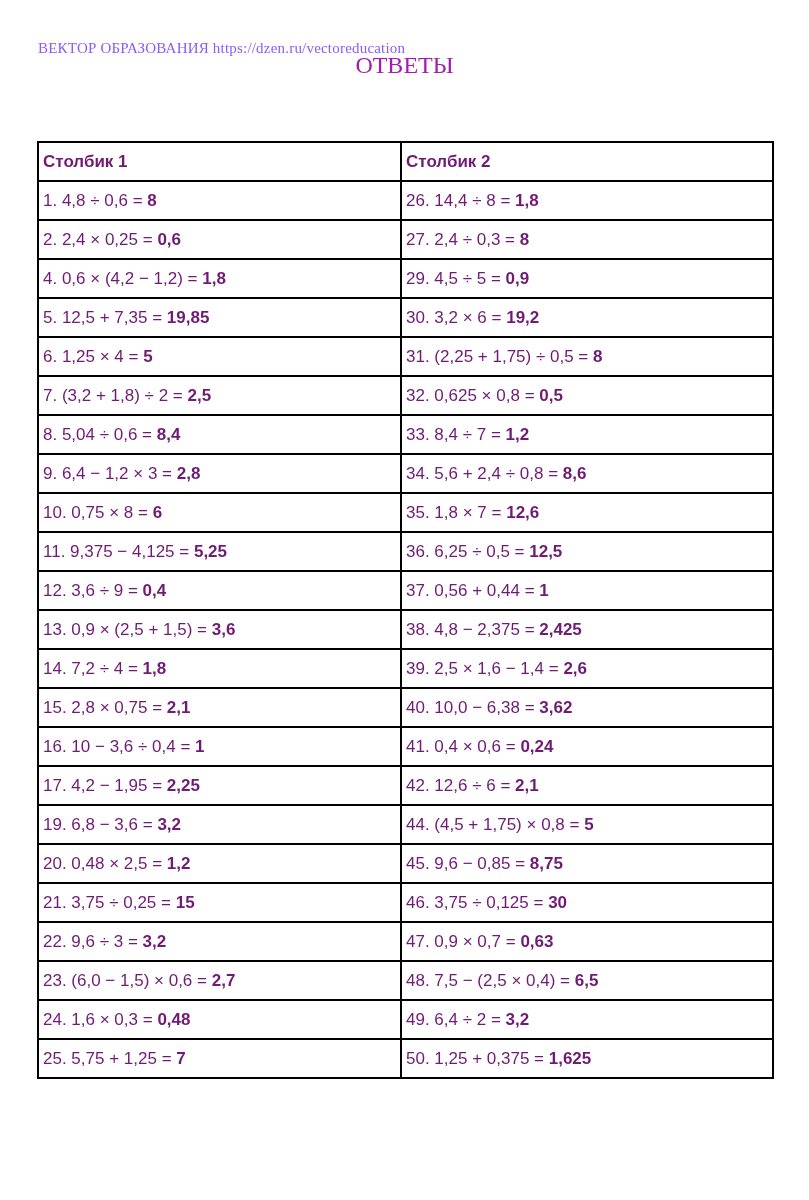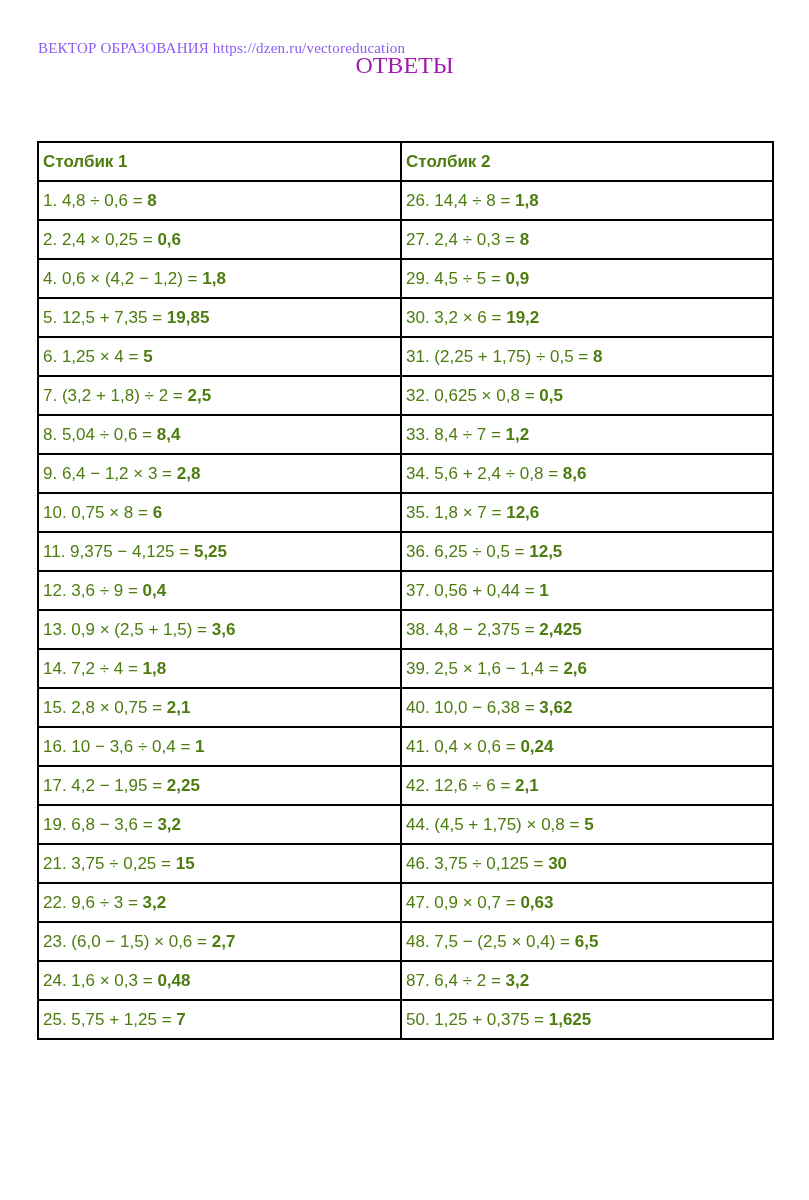--- a/index.html
+++ b/index.html
@@ -41,21 +41,21 @@
     top: 141px;
     width: 735px;
     border-collapse: collapse;
     table-layout: fixed;
   }
   table.answers th,
   table.answers td {
     border: 2px solid #000000;
     font-family: "Liberation Sans", sans-serif;
     font-size: 17px;
-    color: #4d7c0f;
+    color: #701a75;
     text-align: left;
     vertical-align: middle;
     padding: 0 12px 0 4px;
     height: 37px;
     overflow: hidden;
     white-space: nowrap;
   }
   table.answers th {
     font-weight: bold;
   }
@@ -144,34 +144,38 @@
         </tr>
         <tr>
           <td><span>17. 4,2 − 1,95 = </span><span class="answer-value">2,25</span></td>
           <td><span>42. 12,6 ÷ 6 = </span><span class="answer-value">2,1</span></td>
         </tr>
         <tr>
           <td><span>19. 6,8 − 3,6 = </span><span class="answer-value">3,2</span></td>
           <td><span>44. (4,5 + 1,75) × 0,8 = </span><span class="answer-value">5</span></td>
         </tr>
         <tr>
+          <td><span>20. 0,48 × 2,5 = </span><span class="answer-value">1,2</span></td>
+          <td><span>45. 9,6 − 0,85 = </span><span class="answer-value">8,75</span></td>
+        </tr>
+        <tr>
           <td><span>21. 3,75 ÷ 0,25 = </span><span class="answer-value">15</span></td>
           <td><span>46. 3,75 ÷ 0,125 = </span><span class="answer-value">30</span></td>
         </tr>
         <tr>
           <td><span>22. 9,6 ÷ 3 = </span><span class="answer-value">3,2</span></td>
           <td><span>47. 0,9 × 0,7 = </span><span class="answer-value">0,63</span></td>
         </tr>
         <tr>
           <td><span>23. (6,0 − 1,5) × 0,6 = </span><span class="answer-value">2,7</span></td>
           <td><span>48. 7,5 − (2,5 × 0,4) = </span><span class="answer-value">6,5</span></td>
         </tr>
         <tr>
           <td><span>24. 1,6 × 0,3 = </span><span class="answer-value">0,48</span></td>
-          <td><span>87. 6,4 ÷ 2 = </span><span class="answer-value">3,2</span></td>
+          <td><span>49. 6,4 ÷ 2 = </span><span class="answer-value">3,2</span></td>
         </tr>
         <tr>
           <td><span>25. 5,75 + 1,25 = </span><span class="answer-value">7</span></td>
           <td><span>50. 1,25 + 0,375 = </span><span class="answer-value">1,625</span></td>
         </tr>
       </tbody>
   </table>
 </div>
 
 </body></html>

